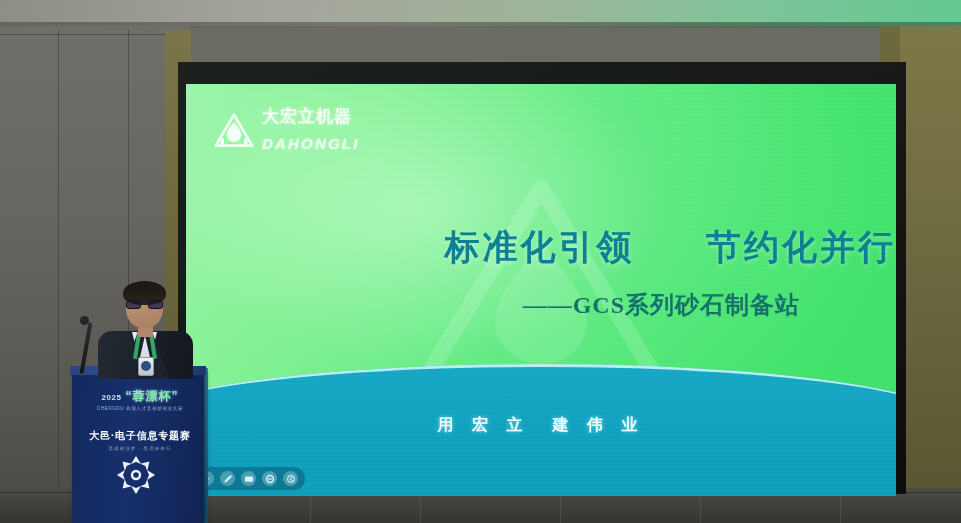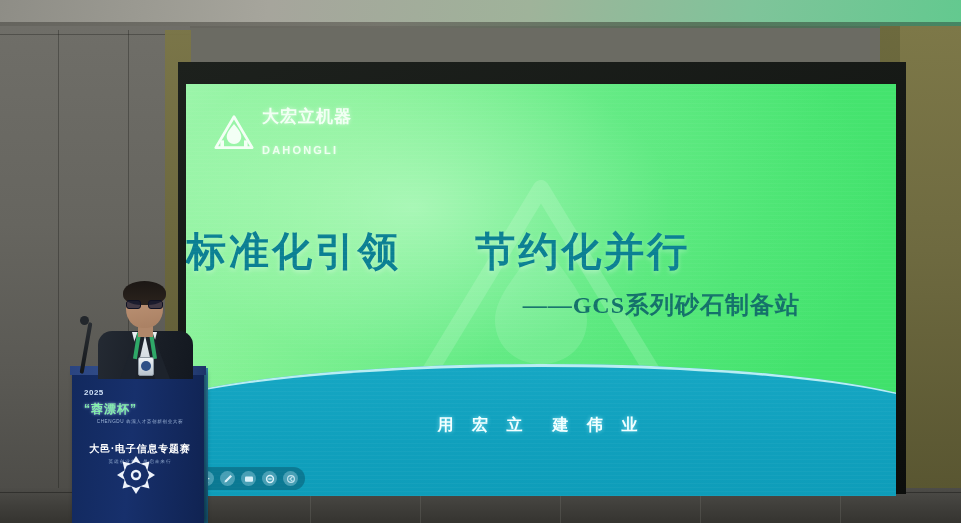--- a/index.html
+++ b/index.html
@@ -37,28 +37,28 @@
   
   .wm{position:absolute;left:50%;top:96px;transform:translateX(-50%);width:300px;height:250px;opacity:.30;}
   .wm svg{width:100%;height:100%;display:block;}
 
   
   .slide-logo{position:absolute;left:28px;top:24px;display:flex;align-items:center;gap:8px;}
   .logo-mark{width:40px;height:36px;}
   .logo-words{display:flex;flex-direction:column;line-height:1;}
   .logo-cn{font-size:17px;font-weight:700;color:#f2fff4;letter-spacing:1px;
     text-shadow:0 0 4px rgba(255,255,255,.6);}
-  .logo-en{font-size:11px;font-weight:700;color:#eefff0;letter-spacing:2.2px;margin-top:20px;
-    text-shadow:0 0 3px rgba(255,255,255,.5);}
+  .logo-en{font-size:15px;font-weight:700;color:#eefff0;letter-spacing:2.2px;margin-top:11px;
+    text-shadow:0 0 3px rgba(255,255,255,.5);font-style:italic;}
   .stock{position:absolute;right:28px;top:28px;font-size:13px;font-weight:700;color:#e9fff0;
     letter-spacing:1.5px;text-shadow:0 0 5px rgba(210,255,220,.85);}
 
   
-  .title{position:absolute;left:0;right:0;top:140px;text-align:left;
-    font-size:40px;font-weight:700;color:#0b8093;letter-spacing:3px;
+  .title{position:absolute;left:0;right:0;top:140px;text-align:right;
+    font-size:35px;font-weight:700;color:#0b8093;letter-spacing:3px;
     text-shadow:0 2px 5px rgba(255,255,255,.35);}
   .title .gap{display:inline-block;width:46px;}
   .subtitle{position:absolute;right:96px;top:205px;font-family:"Liberation Serif",serif;
     font-size:24px;font-weight:600;color:#14716a;letter-spacing:1px;}
 
   
   .band{position:absolute;left:-8%;bottom:-58px;width:116%;height:190px;
     border-radius:50% 50% 0 0 / 58px 58px 0 0;
     background:linear-gradient(180deg,#16a7c4 0%,#10a0bd 40%,#0c9ab6 100%);}
   .band-rim{position:absolute;left:-8%;bottom:-58px;width:116%;height:190px;
@@ -77,21 +77,21 @@
 
   
   .podium{position:absolute;left:72px;top:372px;width:132px;height:151px;
     background:linear-gradient(95deg,#12295e 0%,#17306c 45%,#102352 100%);
     box-shadow:2px 0 5px rgba(0,0,0,.45);}
   .podium-top{position:absolute;left:70px;top:366px;width:136px;height:9px;
     background:linear-gradient(90deg,#2a4480,#3a5795 60%,#1d3468);}
   .podium-edge{position:absolute;left:198px;top:368px;width:10px;height:155px;
     background:linear-gradient(180deg,#2e7fa0,#1d6d90 60%,#14536f);}
   .banner{position:absolute;left:84px;top:388px;width:112px;height:46px;text-align:center;color:#eaf2ff;}
-  .b-row1{display:flex;align-items:baseline;justify-content:center;gap:4px;flex-direction:column;}
+  .b-row1{display:flex;align-items:baseline;justify-content:center;gap:4px;}
   .b-year{font-size:8px;font-weight:700;color:#cfe0f5;letter-spacing:.5px;}
   .b-cup{font-size:12px;font-weight:700;color:#86efac;letter-spacing:1px;
     text-shadow:0 0 3px rgba(180,210,255,.8);}
   .b-sub{font-size:4.6px;color:#9fb6d8;letter-spacing:.6px;margin-top:1px;}
   .b-main{font-size:10px;font-weight:700;color:#ffffff;letter-spacing:.8px;margin-top:18px;}
   .b-tag{font-size:4.6px;color:#8fa8cc;letter-spacing:1px;margin-top:3px;}
   .podium-emblem{position:absolute;left:113px;top:452px;width:46px;height:46px;}
 
   
   .spk{position:absolute;left:96px;top:283px;width:100px;height:96px;}

